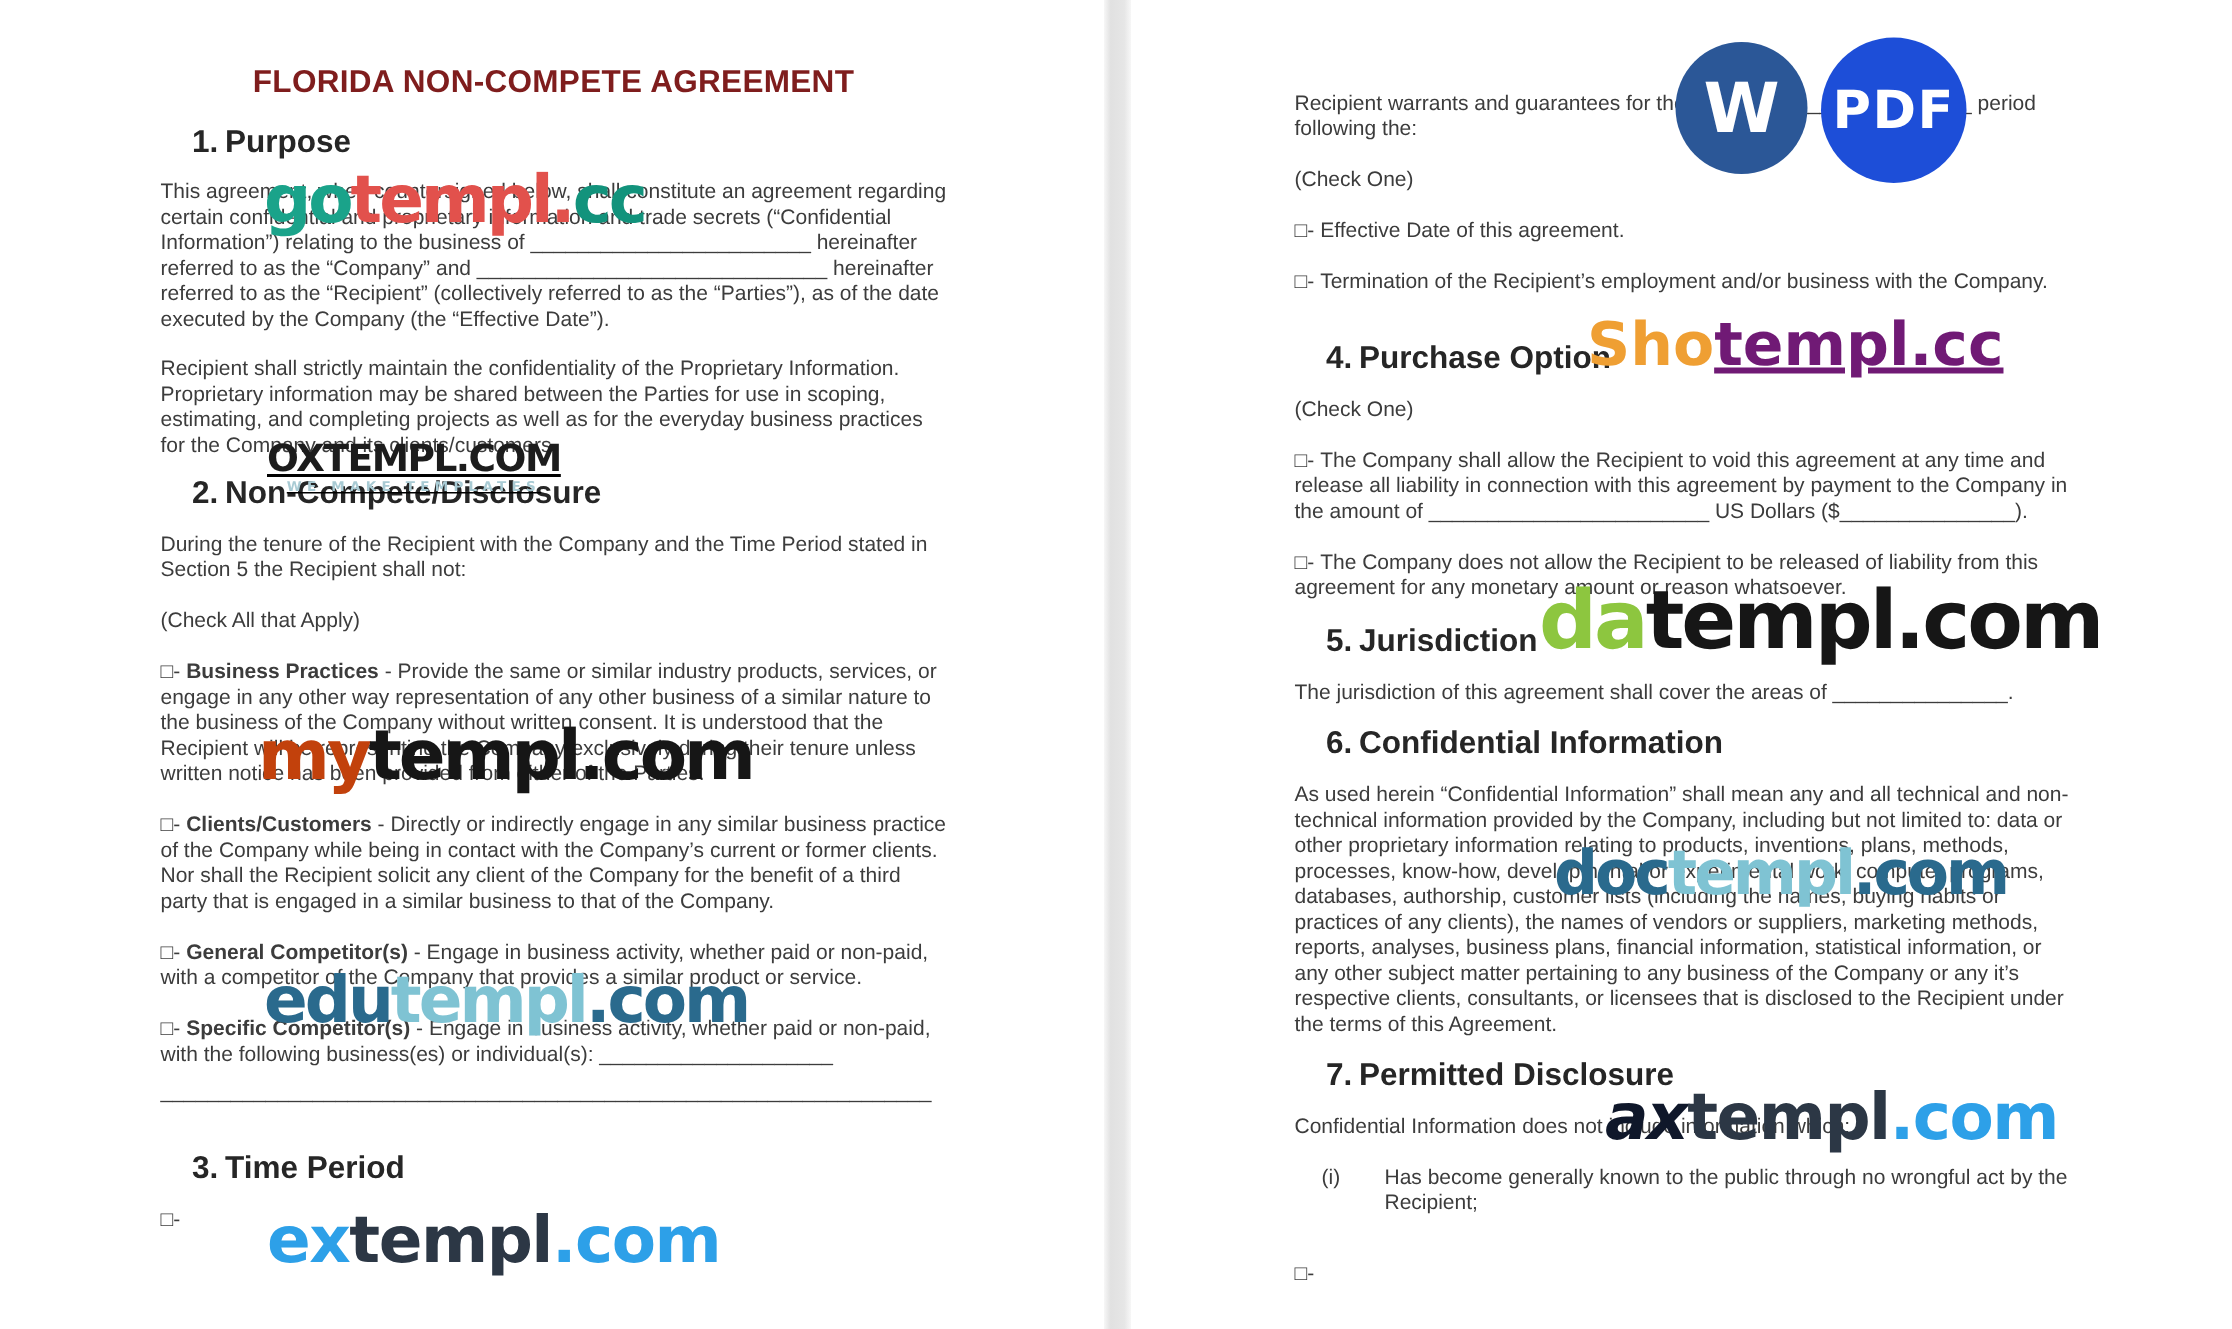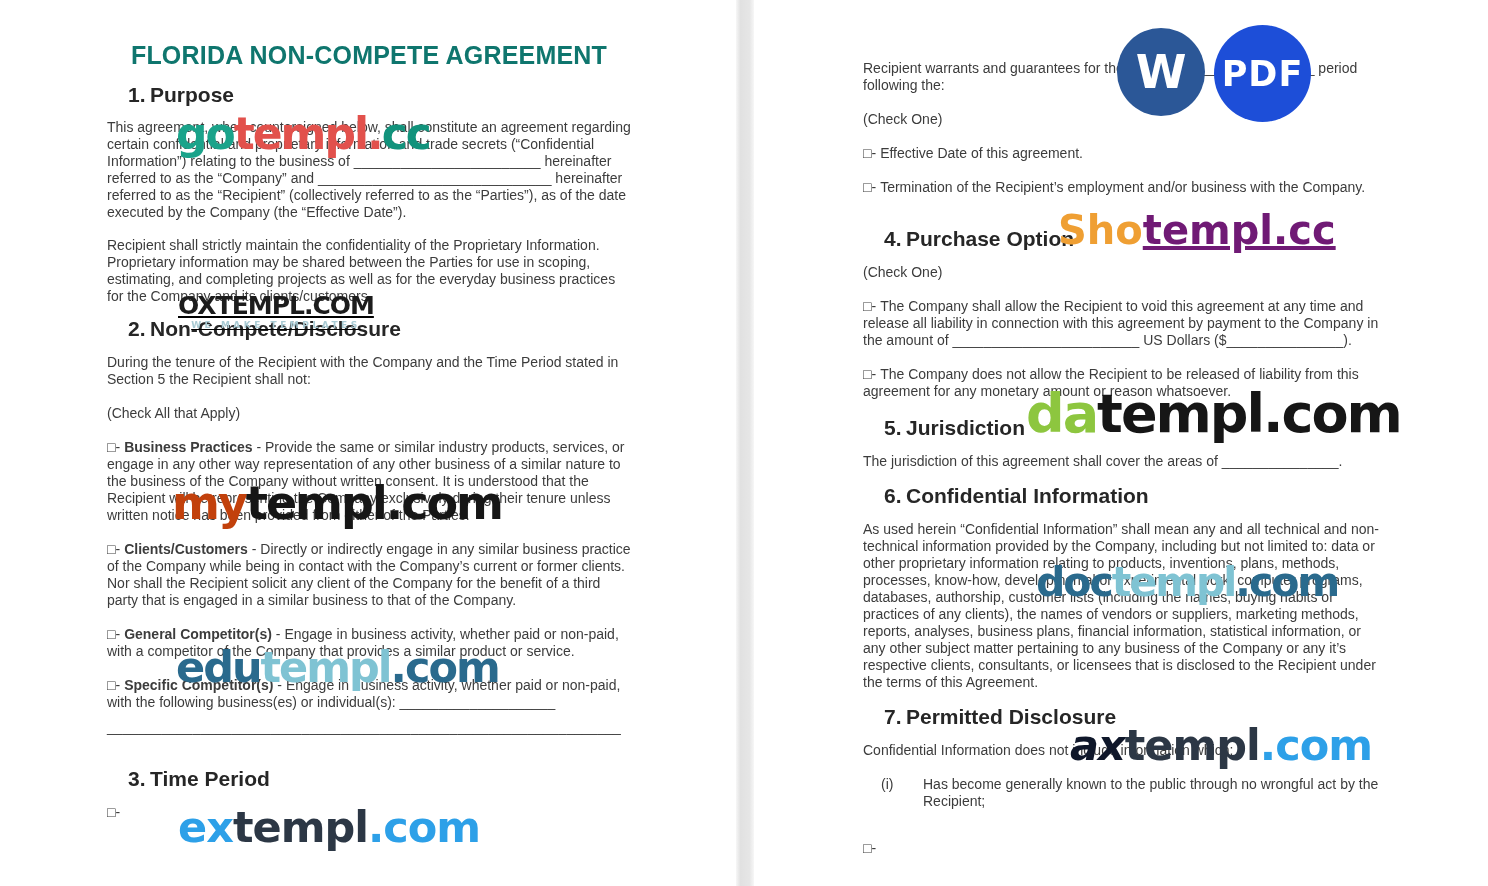--- a/index.html
+++ b/index.html
@@ -17,22 +17,22 @@
     background:linear-gradient(to right,#f7f7f7,#e1e1e1 25%,#e6e6e6 75%,#f7f7f7);
   }
   .content{
     position:absolute;width:524px;color:#3c3c3c;
     font-size:14px;line-height:17px;
   }
   #page-left .content{left:107px;top:0;}
   #page-right .content{left:109px;top:0;}
 
   .doc-title{
-    margin:43px 0 0;text-align:center;font-size:25px;line-height:24px;
-    font-weight:bold;color:#0f766e;letter-spacing:.2px;
+    margin:43px 0 0;text-align:center;font-size:21px;line-height:24px;
+    font-weight:bold;color:#7f1d1d;letter-spacing:.2px;
   }
   .heading{font-weight:bold;color:#262626;padding-left:21px;margin:17px 0 0;}
   .h-num{display:inline-block;min-width:22px;}
   p.blk{margin:17px 0 0;}
   .mt15{margin-top:15px!important;}
   .mt16{margin-top:16px!important;}
   .mt19{margin-top:19px!important;}
   .mt30{margin-top:30px!important;}
   .mt34{margin-top:34px!important;}
   .mt60{margin-top:60px!important;}

